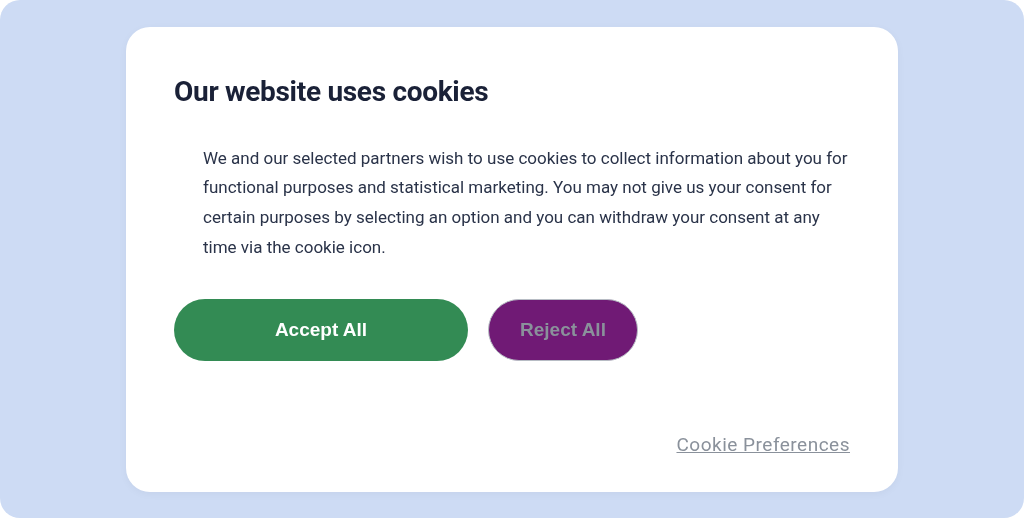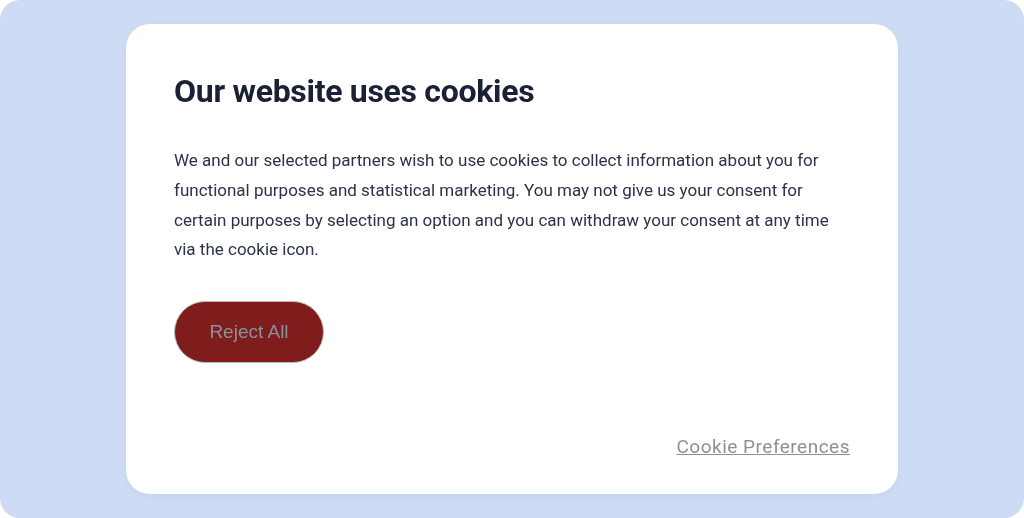--- a/index.html
+++ b/index.html
@@ -30,32 +30,33 @@
     
     .dialog {
       background: #ffffff;
       border-radius: 24px;
       width: 772px;
       padding: 48px 48px 36px 48px;
       box-shadow: 0 2px 8px rgba(0,0,0,0.04);
     }
     
     .dialog-title {
-      font-size: 32px;
+      font-size: 28px;
       font-weight: 700;
       color: #1a2137;
       margin-bottom: 36px;
       letter-spacing: -0.3px;
     }
     
     .dialog-body {
       font-size: 17px;
       line-height: 1.75;
       color: #2a3349;
       margin-bottom: 36px;
+      margin-left: 29px;
     }
     
     .button-row {
       display: flex;
       gap: 20px;
       margin-bottom: 32px;
     }
     
     .btn {
       border-radius: 999px;
@@ -71,25 +72,25 @@
     }
     
     .btn-accept {
       background: #338b54;
       color: #ffffff;
       width: 294px;
       font-weight: 600;
     }
     
     .btn-reject {
-      background: #7f1d1d;
+      background: #701a75;
       color: #8a919b;
       border: 1.5px solid #b7bcc4;
       width: 150px;
-      font-weight: 400;
+      font-weight: 700;
     }
     
     .preferences-row {
       display: flex;
       justify-content: flex-end;
     }
     
     .preferences-link {
       color: #8a919b;
       font-size: 19px;
@@ -100,19 +101,20 @@
     }
   </style>
 </head>
 <body>
 
 <div class="backdrop">
   <div class="dialog">
     <h1 class="dialog-title">Our website uses cookies</h1>
     <p class="dialog-body">We and our selected partners wish to use cookies to collect information about you for functional purposes and statistical marketing. You may not give us your consent for certain  purposes by selecting an option and you can withdraw your consent at any time via the cookie icon.</p>
     <div class="button-row">
+      <button class="btn btn-accept">Accept All</button>
       <button class="btn btn-reject">Reject All</button>
     </div>
     <div class="preferences-row">
       <a class="preferences-link">Cookie Preferences</a>
     </div>
   </div>
 </div>
 
 </body></html>

